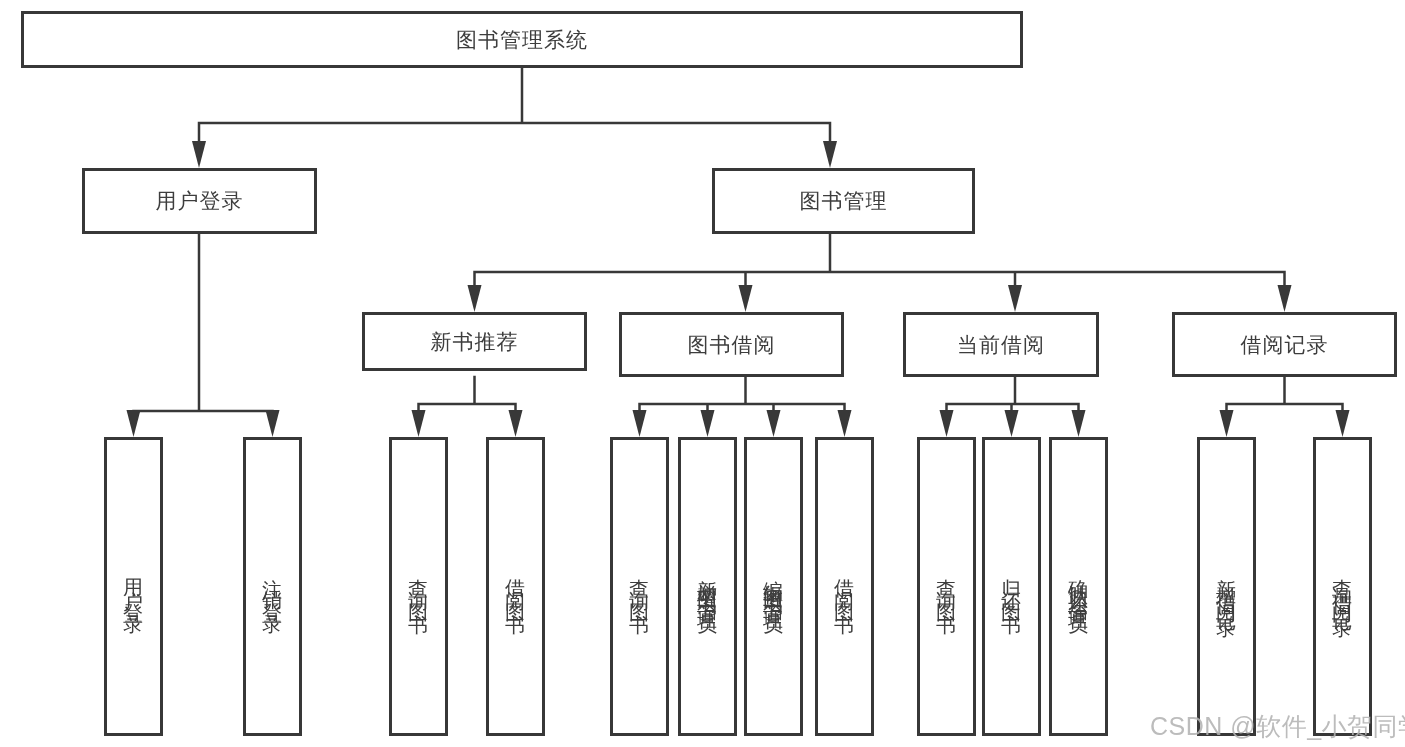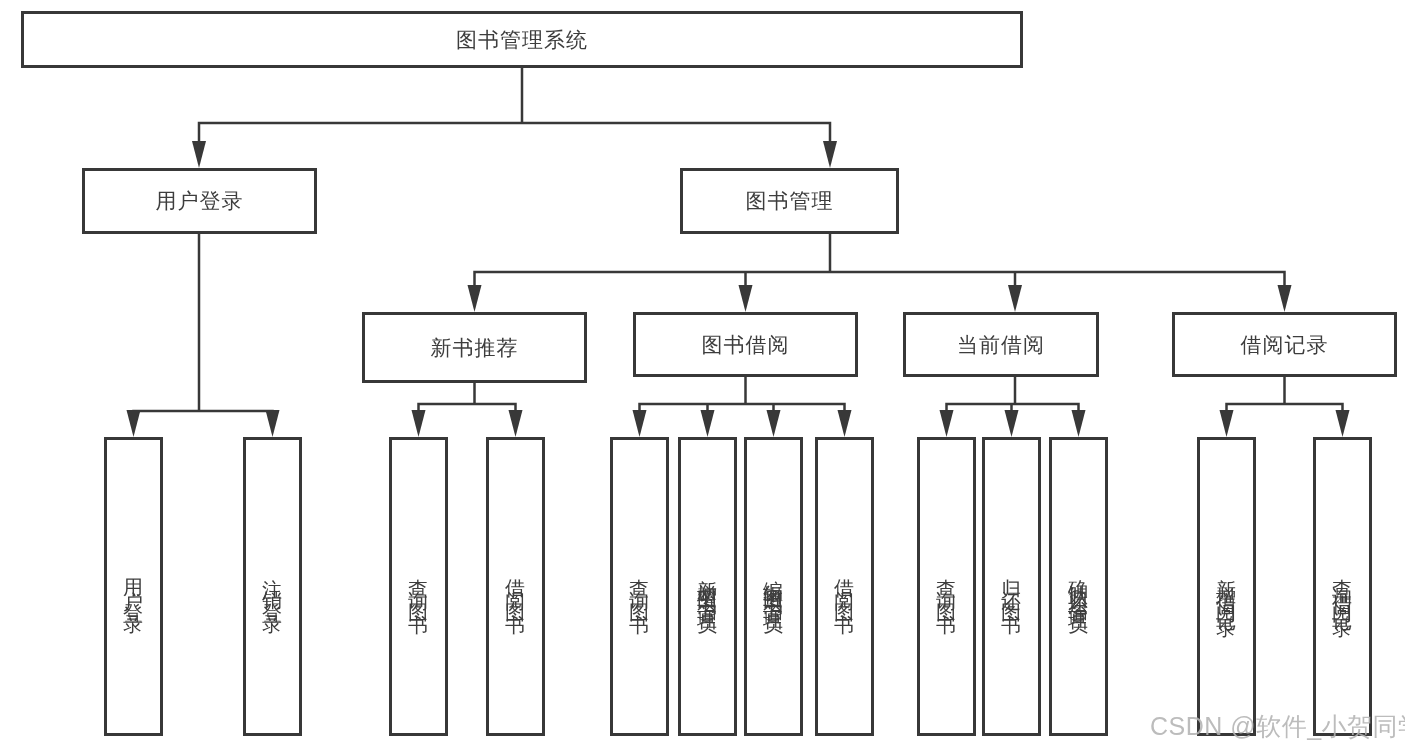--- a/index.html
+++ b/index.html
@@ -30,23 +30,23 @@
     text-orientation:mixed;
     font-size:20px;
     line-height:1;
   }
   .len4{letter-spacing:12px;}
   .len6{letter-spacing:8px;}
   .len9{letter-spacing:5px;}
   
   #n-root{left:21px;top:11px;width:1002px;height:57px;}
   #n-l2-0{left:82px;top:168px;width:235px;height:66px;}
-  #n-l2-1{left:680px;top:168px;width:219px;height:66px;text-align:right;}
-  #n-l3-0{left:362px;top:312px;width:225px;height:71px;}
-  #n-l3-1{left:633px;top:312px;width:225px;height:65px;}
+  #n-l2-1{left:712px;top:168px;width:263px;height:66px;text-align:right;}
+  #n-l3-0{left:362px;top:312px;width:225px;height:59px;}
+  #n-l3-1{left:619px;top:312px;width:225px;height:65px;}
   #n-l3-2{left:903px;top:312px;width:196px;height:65px;}
   #n-l3-3{left:1172px;top:312px;width:225px;height:65px;}
   .leaf{top:437px;width:59px;height:299px;}
   #n-g1-0{left:104px;} #n-g1-1{left:243px;}
   #n-g2-0{left:389px;} #n-g2-1{left:486px;}
   #n-g3-0{left:610px;} #n-g3-1{left:678px;} #n-g3-2{left:744px;} #n-g3-3{left:815px;}
   #n-g4-0{left:917px;} #n-g4-1{left:982px;} #n-g4-2{left:1049px;}
   #n-g5-0{left:1197px;} #n-g5-1{left:1313px;}
   #watermark{
     position:absolute;left:1150px;top:710px;width:250px;

